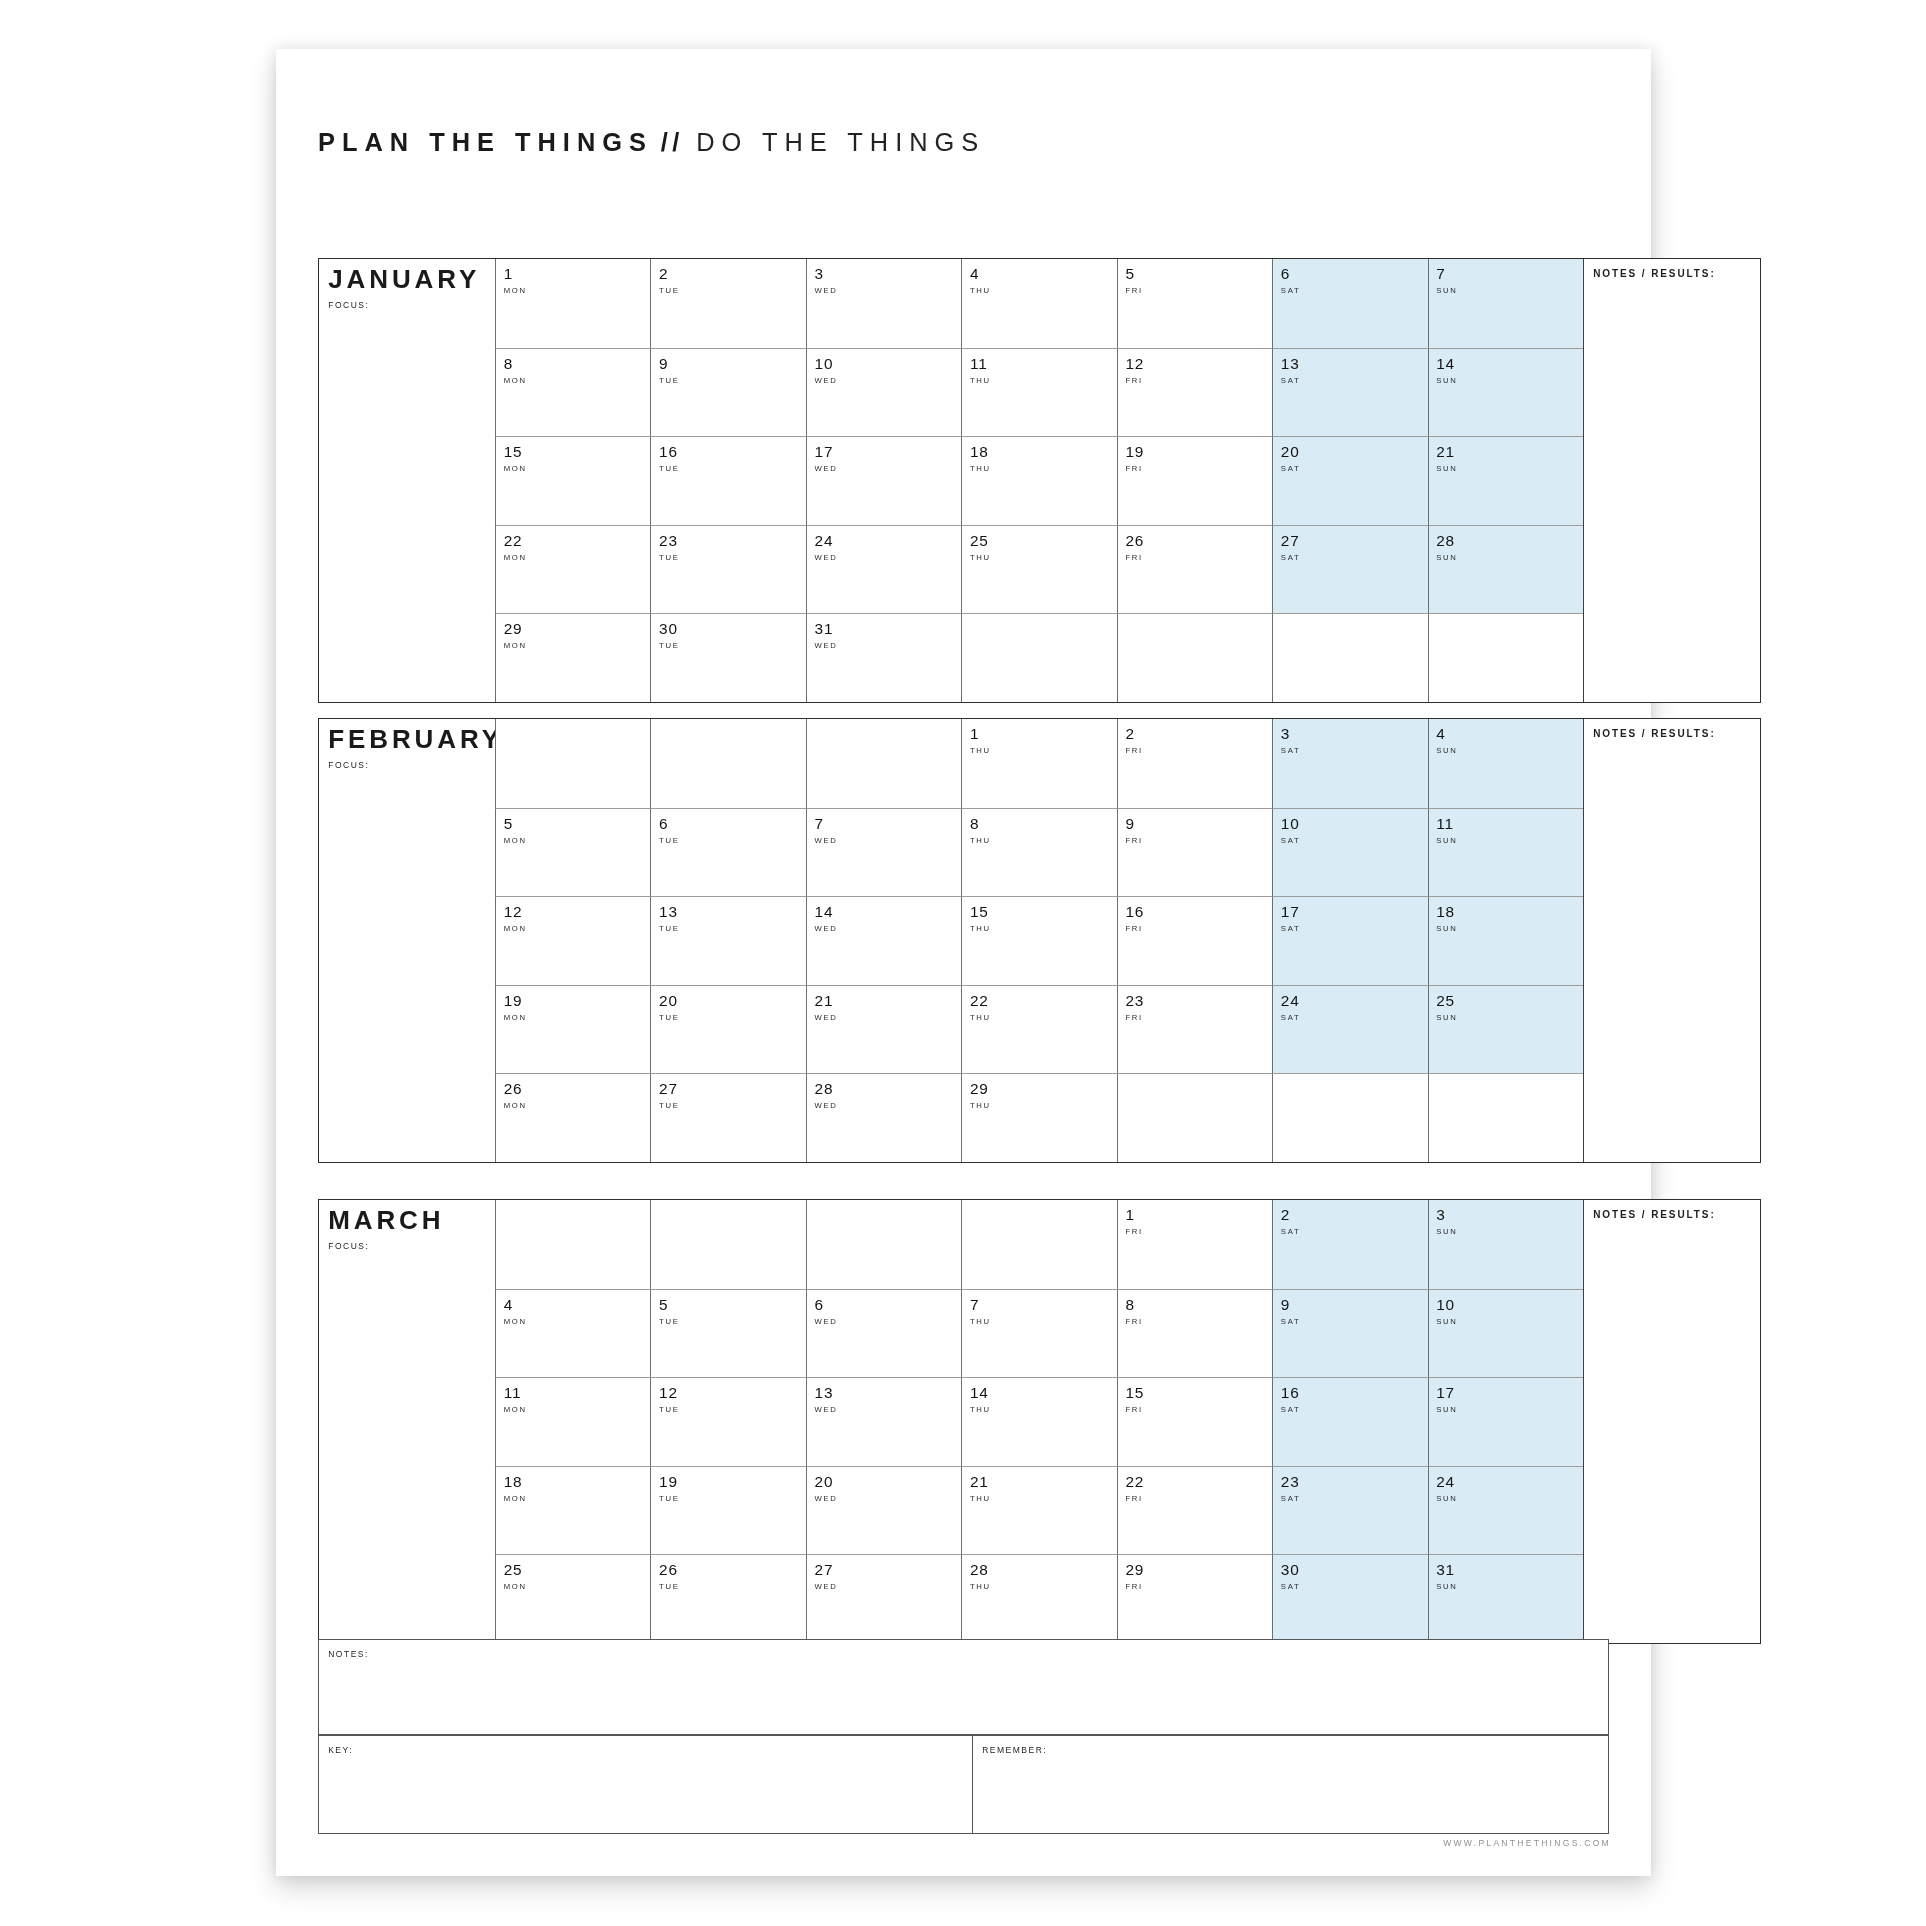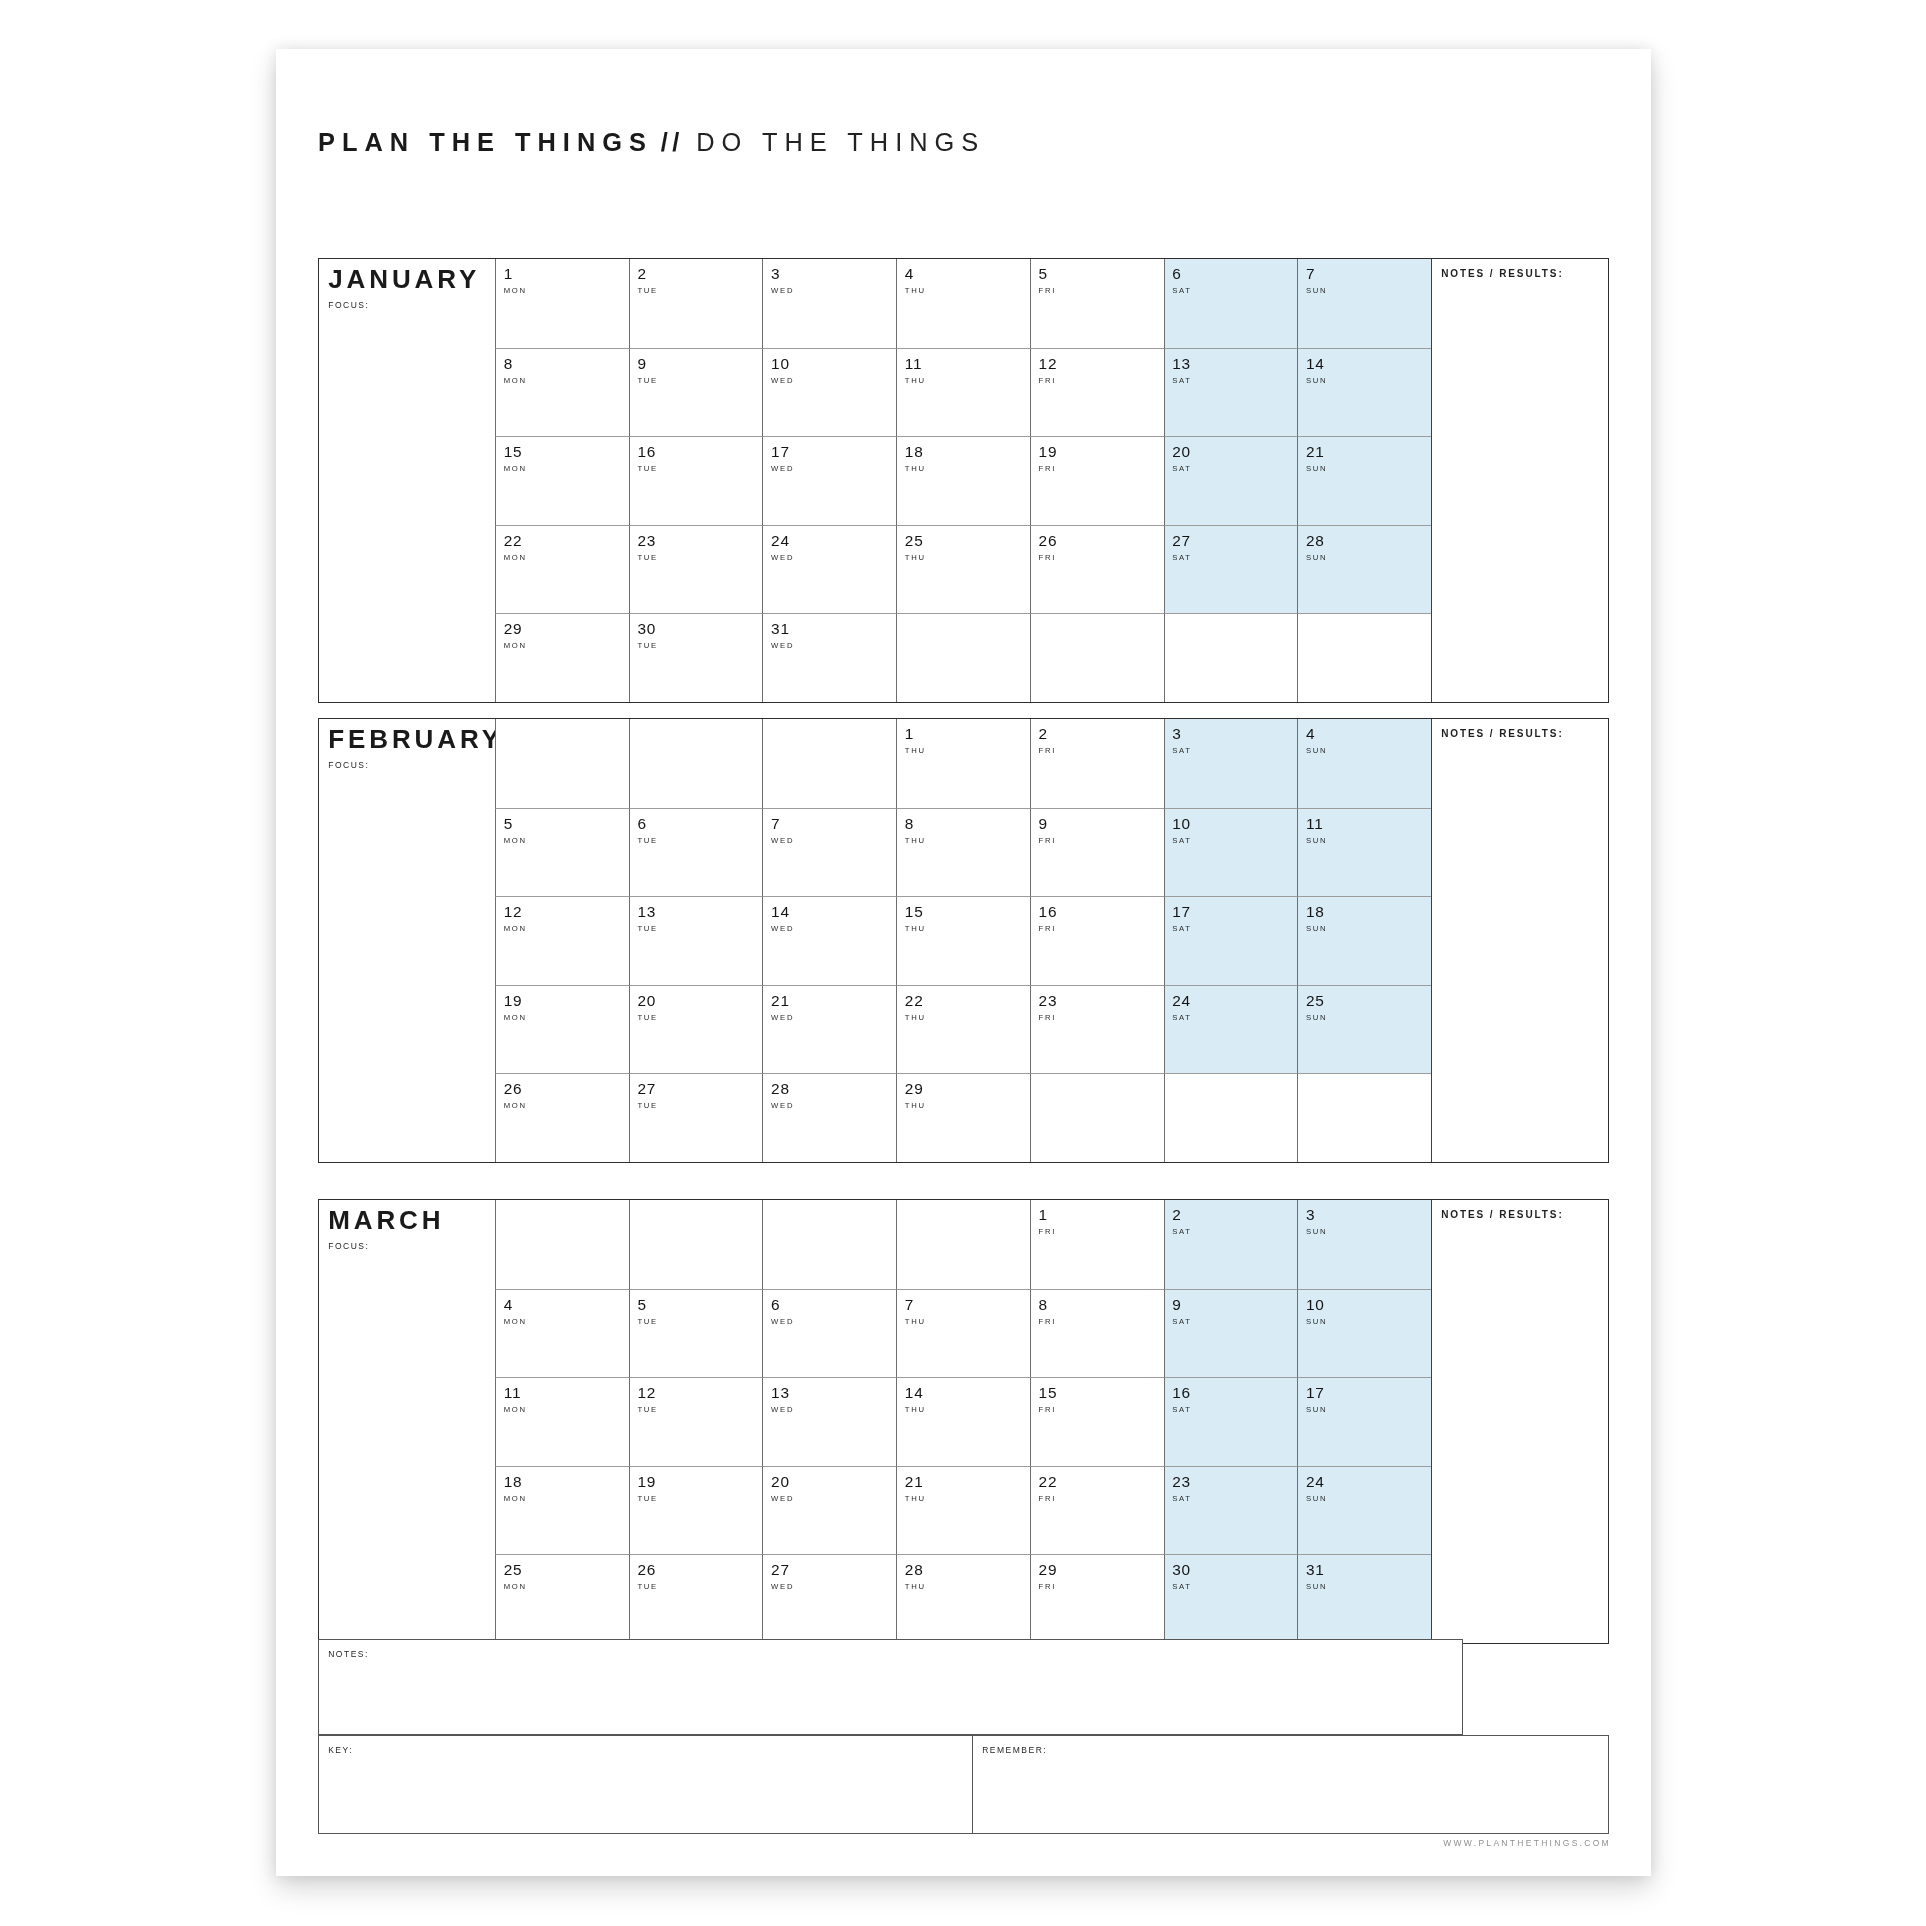--- a/index.html
+++ b/index.html
@@ -24,21 +24,21 @@
   
   .goals-box {
     position:absolute; left:42px; top:98px; width:1291px; height:98px;
     border:1.2px solid var(--boxline,#555); background:#fff;
   }
   .goals-label { padding:7.7px 0 0 11.6px; font-size:23px; letter-spacing:3.1px; white-space:nowrap; }
   .goals-label .gb { font-weight:700; }
   .goals-label .gl { font-weight:400; color:#222; }
   
   .month {
-    position:absolute; left:42px; width:1291px; height:445px;
+    position:absolute; left:42px; width:1443px; height:445px;
     display:grid;
     grid-template-columns:176px repeat(7,1fr) 177px;
     grid-template-rows:repeat(5,1fr);
     border:1.5px solid var(--outline,#2e2e2e);
     background:#fff;
   }
   #month-0 { top:209px; }
   #month-1 { top:669px; }
   #month-2 { top:1134px;margin-top:16px; }
   .m-label { grid-column:1; grid-row:1/6; padding:6.2px 7.7px 0 9.2px; }
@@ -46,21 +46,21 @@
   .m-focus { margin-top:6.2px; font-size:8.5px; letter-spacing:1.5px; color:#222; }
   .day { border-left:0.8px solid var(--vline,#6e6e6e); padding:7px 4.6px 0 7.7px; background:#fff; }
   .day.bt { border-top:0.8px solid var(--hline,#9c9c9c); }
   .day.we { background:var(--weekend,#d9ecf6); }
   .d-num { font-size:15.4px; line-height:1.1; color:#141414; letter-spacing:0.8px; }
   .d-dow { margin-top:3.1px; font-size:7.7px; letter-spacing:1.7px; color:#2a2a2a; }
   .m-notes { grid-column:9; grid-row:1/6; border-left:0.8px solid #3f3f3f; padding:8.5px 6.2px 0 9.2px; }
   .m-notes-label { font-size:10px; font-weight:700; letter-spacing:1.9px; color:#1e1e1e; white-space:nowrap; }
   
   .notes-box {
-    position:absolute; left:42px; top:1590px; width:1145px; height:96px;
+    position:absolute; left:42px; top:1590px; width:1291px; height:96px;
     border:1.2px solid var(--boxline,#555); background:#fff;
     padding:6.2px 0 0 9.2px;
   }
   .small-label { font-size:8.5px; letter-spacing:1.5px; color:#1e1e1e; font-weight:400; }
   .key-row {
     position:absolute; left:42px; top:1686px; width:1291px; height:99px;
     border:1.2px solid var(--boxline,#555); background:#fff; display:flex;
   }
   .key-box { width:654px; border-right:0.8px solid var(--boxline,#555); padding:6.2px 0 0 9.2px; }
   .remember-box { flex:1; padding:6.2px 0 0 9.2px; }

